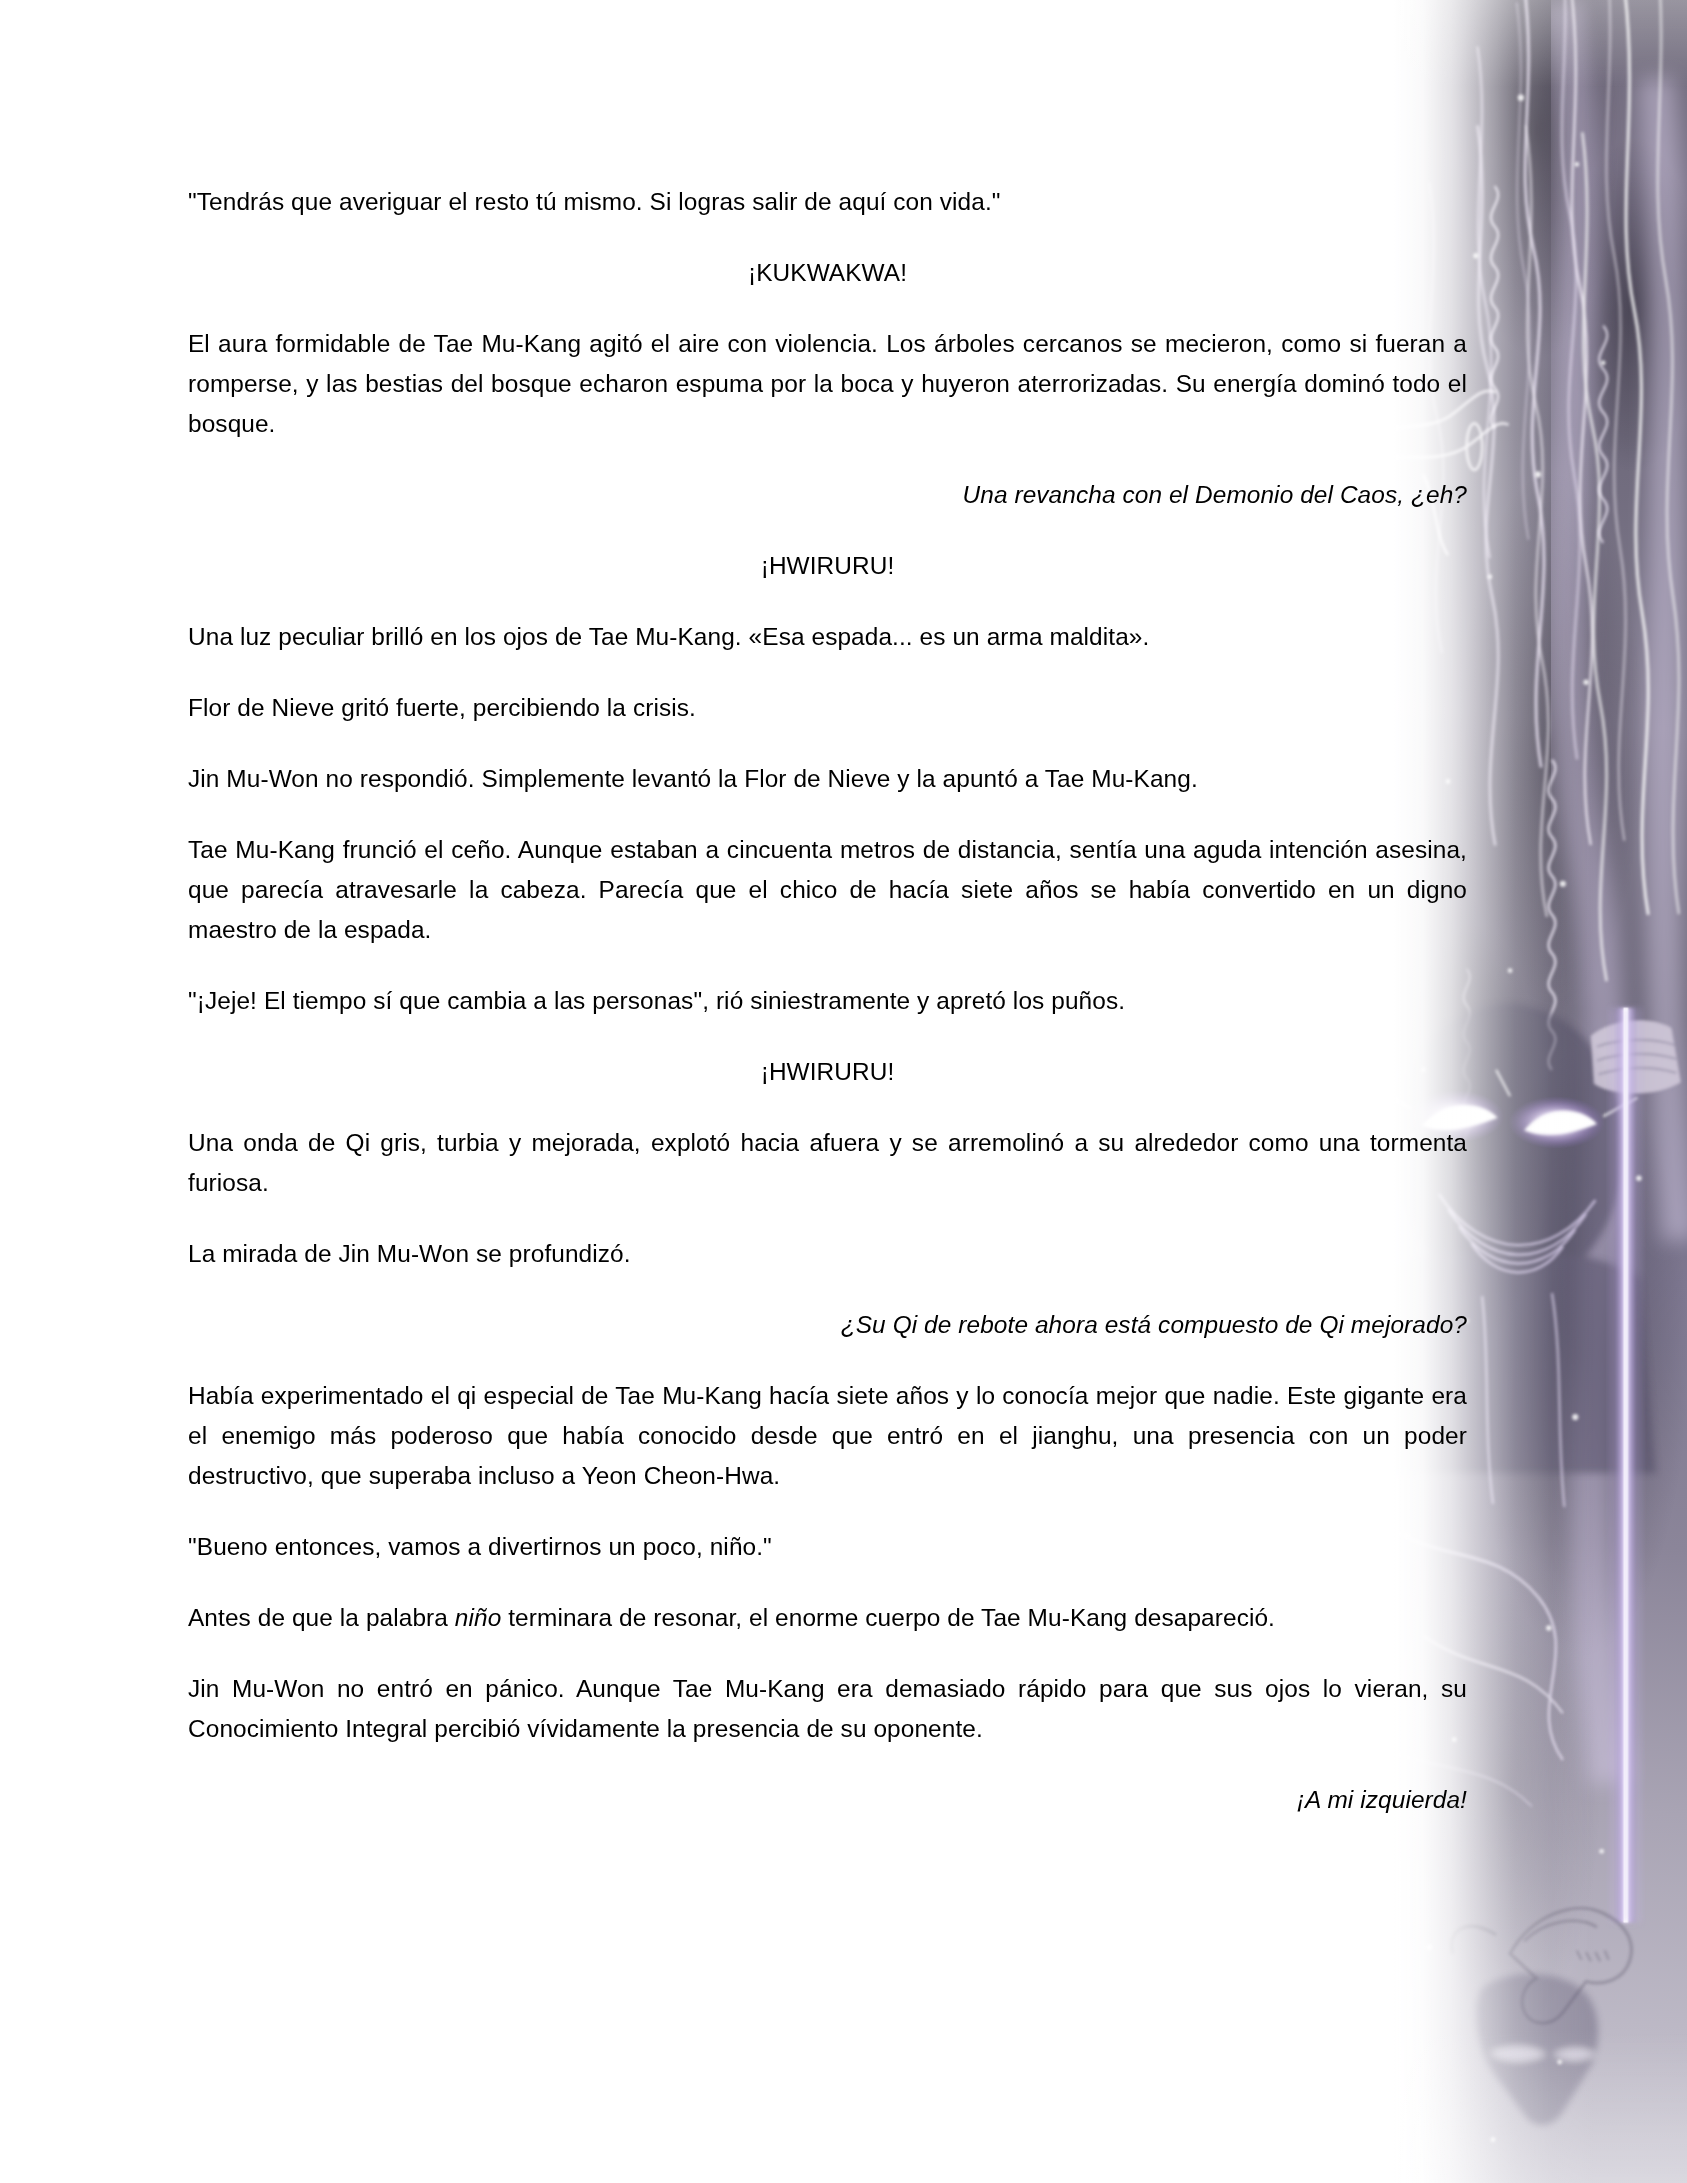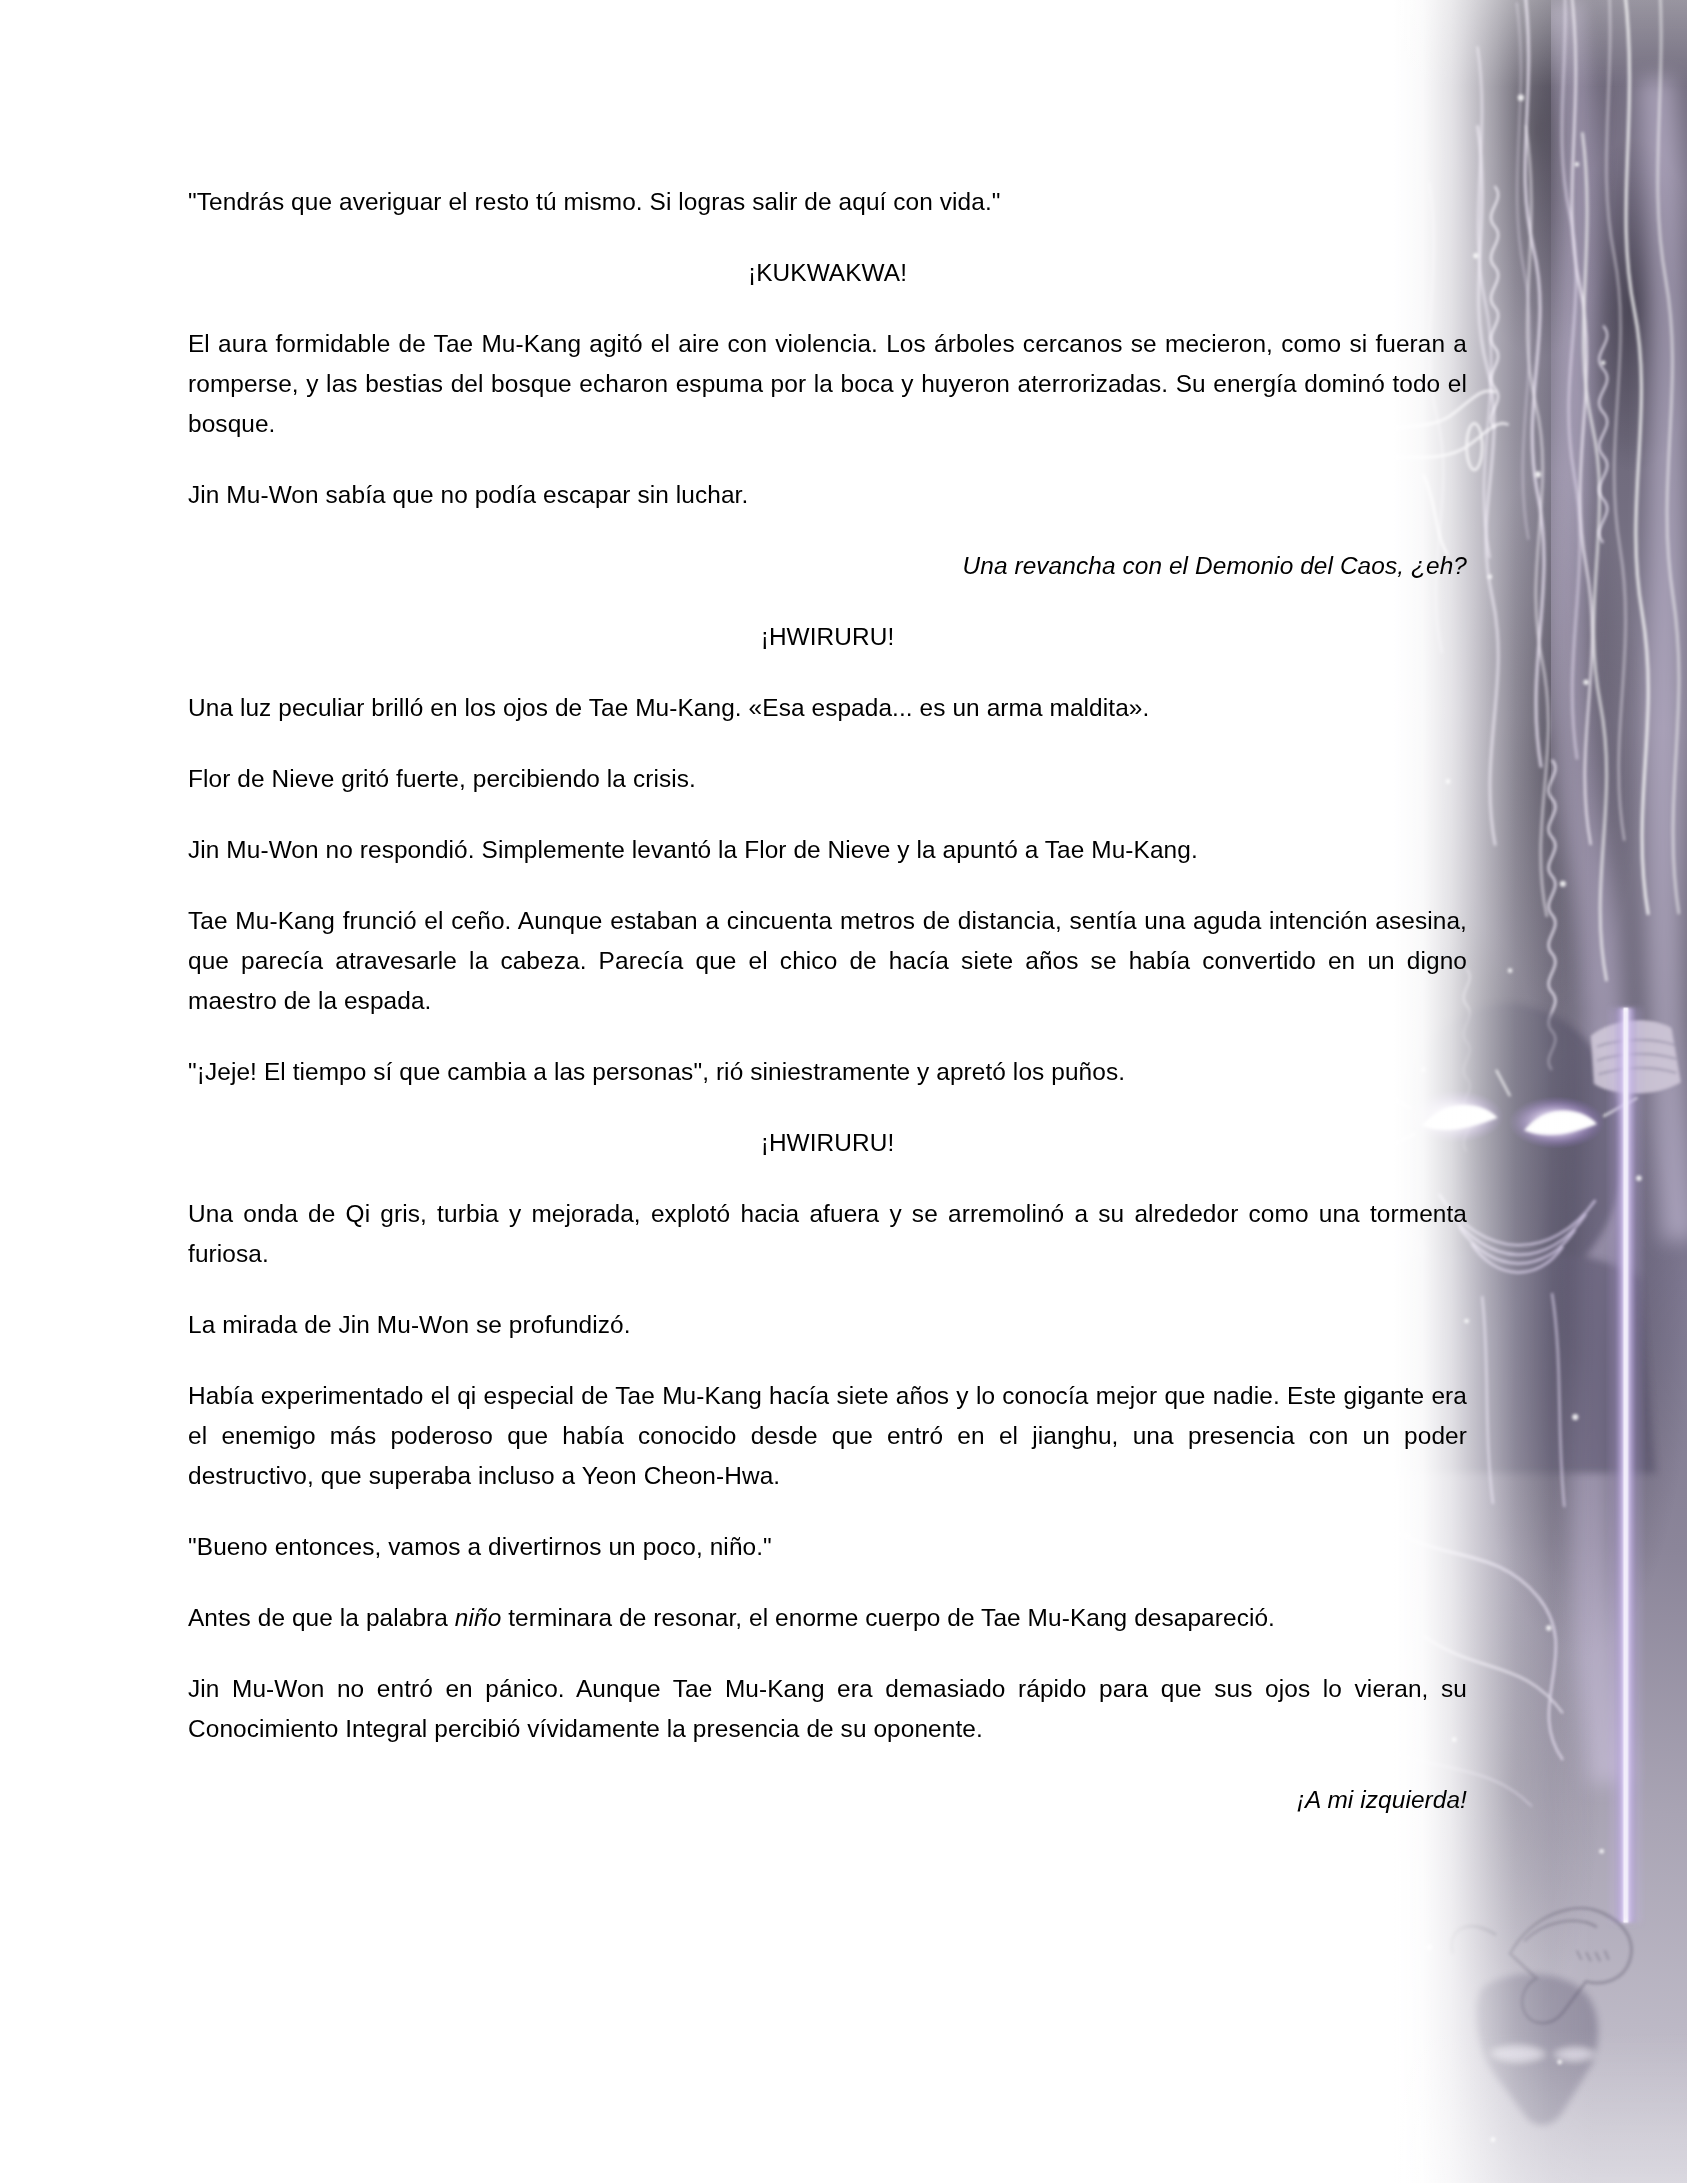--- a/index.html
+++ b/index.html
@@ -285,31 +285,31 @@
 
     <div class="art-fade"></div>
     <div class="art-fade-v"></div>
   </div>
 
   <div id="content">
 
     <p class="para">"Tendrás que averiguar el resto tú mismo. Si logras salir de aquí con vida."</p>
     <p class="para shout">¡KUKWAKWA!</p>
     <p class="para">El aura formidable de Tae Mu-Kang agitó el aire con violencia. Los árboles cercanos se mecieron, como si fueran a romperse, y las bestias del bosque echaron espuma por la boca y huyeron aterrorizadas. Su energía dominó todo el bosque.</p>
-    <p class="para single">Jin Mu-Won sabía que no podía escapar sin luchar.</p>
     <p class="para italic">Una revancha con el Demonio del Caos, ¿eh?</p>
     <p class="para shout">¡HWIRURU!</p>
     <p class="para single">Una luz peculiar brilló en los ojos de Tae Mu-Kang. «Esa espada... es un arma maldita».</p>
     <p class="para single">Flor de Nieve gritó fuerte, percibiendo la crisis.</p>
     <p class="para">Jin Mu-Won no respondió. Simplemente levantó la Flor de Nieve y la apuntó a Tae Mu-Kang.</p>
     <p class="para">Tae Mu-Kang frunció el ceño. Aunque estaban a cincuenta metros de distancia, sentía una aguda intención asesina, que parecía atravesarle la cabeza. Parecía que el chico de hacía siete años se había convertido en un digno maestro de la espada.</p>
     <p class="para single">"¡Jeje! El tiempo sí que cambia a las personas", rió siniestramente y apretó los puños.</p>
     <p class="para shout">¡HWIRURU!</p>
     <p class="para">Una onda de Qi gris, turbia y mejorada, explotó hacia afuera y se arremolinó a su alrededor como una tormenta furiosa.</p>
     <p class="para single">La mirada de Jin Mu-Won se profundizó.</p>
+    <p class="para italic">¿Su Qi de rebote ahora está compuesto de Qi mejorado?</p>
     <p class="para">Había experimentado el qi especial de Tae Mu-Kang hacía siete años y lo conocía mejor que nadie. Este gigante era el enemigo más poderoso que había conocido desde que entró en el jianghu, una presencia con un poder destructivo, que superaba incluso a Yeon Cheon-Hwa.</p>
     <p class="para single">"Bueno entonces, vamos a divertirnos un poco, niño."</p>
 
     <p class="para"><span>Antes de que la palabra </span><em>niño</em><span> terminara de resonar, el enorme cuerpo de Tae Mu-Kang desapareció.</span></p>
 
     <p class="para">Jin Mu-Won no entró en pánico. Aunque Tae Mu-Kang era demasiado rápido para que sus ojos lo vieran, su Conocimiento Integral percibió vívidamente la presencia de su oponente.</p>
     <p class="para italic">¡A mi izquierda!</p>
 
   </div>
 </div>

